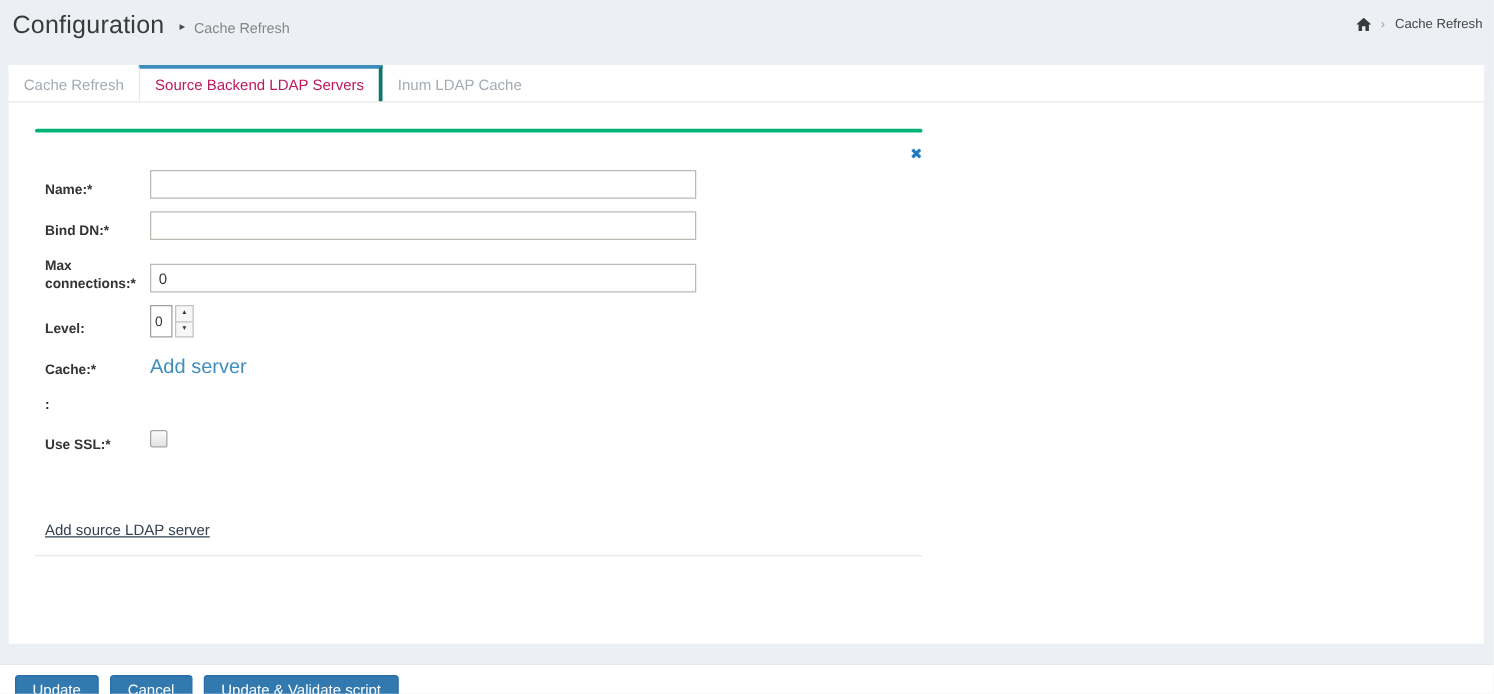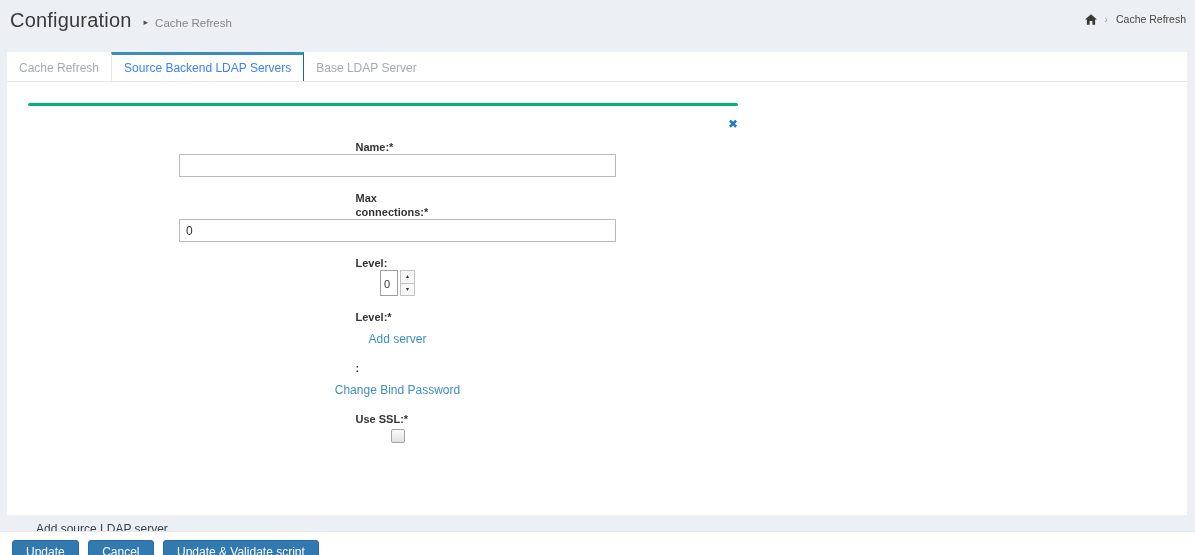--- a/index.html
+++ b/index.html
@@ -37,38 +37,38 @@
   .tabs {
     height: 30px; display: flex; align-items: stretch;
     border-bottom: 1px solid #e8e8e8; background: #ffffff;
   }
   .tab {
     font-size: 12px; color: #a5abb3; padding: 0 12px;
     display: flex; align-items: center; cursor: pointer;
     border-top: 3px solid transparent; white-space: nowrap;
   }
   .tab.active {
-    color: #3b82f6; background: #fff;
+    color: #be185d; background: #fff;
     border-top: 3px solid #3c8dbc;
     border-left: 1px solid #e8e8e8;
-    border-right: 1px solid #0f766e;
+    border-right: 3px solid #0f766e;
   }
 
   
   .content { padding: 21px 0 0 21px; width: 752px; }
   .green-rule { width: 710px; height: 3px; background: #00b377; border-radius: 2px; }
   .close-row { width: 710px; text-align: right; height: 16px; margin-top: 8px; }
   .close-x {
     color: #1e7ac4; font-weight: bold; font-size: 12px;
     cursor: pointer; line-height: 14px; display: inline-block;
   }
 
   
   .form { padding-left: 8px; margin-top: 6px; }
-  .frow { display: flex; align-items: center; margin-bottom: 10px; flex-direction: column; }
+  .frow { display: flex; align-items: flex-end; margin-bottom: 10px; }
   .flabel {
     width: 84px; font-size: 11px; font-weight: bold; color: #333;
     line-height: 14px; padding-top: 4px; flex: none;
   }
   .fctrl { flex: none; }
   .fctrl.shift { padding-top: 5px; }
   .txt {
     width: 437px; height: 23px; border: 1px solid #beb9b3; background: #fff;
     font-family: "Liberation Sans", "DejaVu Sans", sans-serif;
     font-size: 12px; color: #333; padding: 2px 6px; outline: none;
@@ -84,29 +84,29 @@
     font-size: 11px; color: #333; padding: 1px 2px 0 3px; outline: none;
     vertical-align: top;
   }
   .spin-btns { display: flex; flex-direction: column; width: 15px; margin-left: 2px; }
   .spin-btn {
     flex: 1; border: 1px solid #c2c2c2; background: #f7f7f7;
     font-size: 6px; color: #333; line-height: 11px; text-align: center; cursor: pointer;
   }
   .spin-btn.up { border-bottom: none; }
 
-  .link { font-size: 12px; color: #3d8ebf; text-decoration: none; cursor: pointer; }
+  .link { font-size: 16px; color: #3d8ebf; text-decoration: none; cursor: pointer; }
 
   .checkbox {
     width: 14px; height: 14px; display: inline-block; margin-top: 3px;
     border: 1px solid #a3a3a3; border-radius: 2px;
     background: linear-gradient(#fbfbfb, #e2e2e2); cursor: pointer;
   }
 
-  .add-source-row { margin-top: 72px; padding-left: 8px; }
+  .add-source-row { margin-top: 52px; padding-left: 8px; }
   .add-source-link {
     font-size: 12px; color: #334150; text-decoration: underline; cursor: pointer;
   }
   .content-divider { width: 710px; height: 1px; background: #e7e7e7; margin-top: 11px; }
 
   
   .footer {
     position: absolute; left: 0; right: 0; bottom: 0; height: 24px;
     background: #ffffff; border-top: 1px solid #e8e8e8;
     padding: 8px 0 0 12px;
@@ -136,39 +136,45 @@
     <span class="bc-sep">›</span>
     <span>Cache Refresh</span>
   </div>
 </div>
 
 <div class="panel">
 
   <div class="tabs">
     <div class="tab">Cache Refresh</div>
     <div class="tab active">Source Backend LDAP Servers</div>
-    <div class="tab">Base LDAP Server</div>
+    <div class="tab">Inum LDAP Cache</div>
   </div>
 
   <div class="content">
     <div class="green-rule"></div>
 
     <div class="close-row">
       <span class="close-x">✖</span>
     </div>
 
     <div class="form">
 
       <div class="frow">
         <div class="flabel">Name:*</div>
         <div class="fctrl">
           <input class="txt" type="text" value="" style="">
         </div>
       </div>
 
+      <div class="frow">
+        <div class="flabel">Bind DN:*</div>
+        <div class="fctrl">
+          <input class="txt" type="text" value="" style="">
+        </div>
+      </div>
 
       <div class="frow row-maxconn">
         <div class="flabel">Max connections:*</div>
         <div class="fctrl">
           <input class="txt" type="text" value="0" style="">
         </div>
       </div>
 
       <div class="frow">
         <div class="flabel">Level:</div>
@@ -177,32 +183,29 @@
             <input class="spin-input" type="text" value="0" style="">
             <span class="spin-btns">
               <span class="spin-btn up">▴</span>
               <span class="spin-btn down">▾</span>
             </span>
           </span>
         </div>
       </div>
 
       <div class="frow">
-        <div class="flabel">Level:*</div>
+        <div class="flabel">Cache:*</div>
         <div class="fctrl shift">
           <a class="link">Add server</a>
         </div>
       </div>
 
 
       <div class="frow">
         <div class="flabel">:</div>
-        <div class="fctrl shift">
-          <a class="link">Change Bind Password</a>
-        </div>
       </div>
 
       <div class="frow">
         <div class="flabel">Use SSL:*</div>
         <div class="fctrl">
           <span class="checkbox"></span>
         </div>
       </div>
 
     </div>

